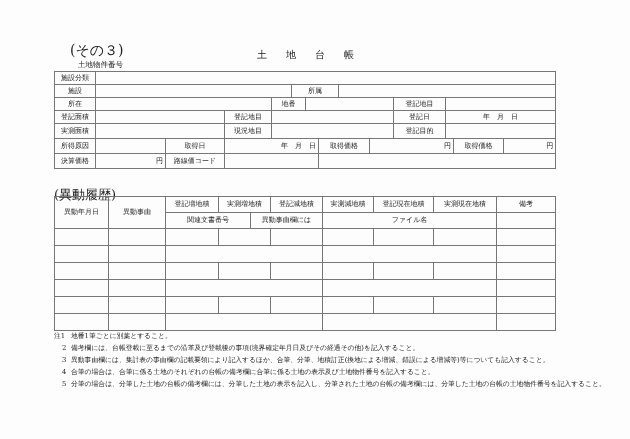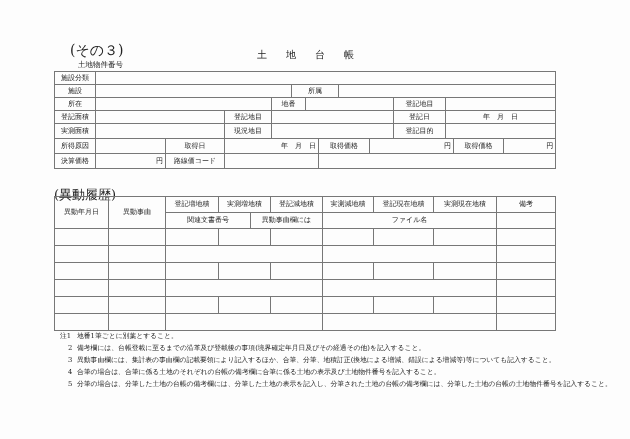--- a/index.html
+++ b/index.html
@@ -23,21 +23,21 @@
   .r { text-align:right; }
 
   #top { left:54px; top:71px; width:501px; }
   #top tr.h13 td { height:12px; }
   #top tr.h15 td { height:14px; line-height:14px; }
 
   #hist { left:54px; top:196px; width:501px; }
   #hist td { height:15px; line-height:15px; }
   #hist tr.sub td { height:16px; line-height:16px; }
 
-  .notes { left:60px; top:331px; width:560px; font-size:6.8px; line-height:10.5px; }
+  .notes { left:54px; top:331px; width:560px; font-size:6.8px; line-height:10.5px; }
   .note { position:relative; padding-left:17px; margin-bottom:1.5px; }
   .note .num { position:absolute; left:0; top:0; width:16px; text-align:left; }
   .note.first .num { left:0; }
   .note:not(.first) .num { left:8px; }
   .note:not(.first) { padding-left:17px; }
 </style>
 </head>
 <body>
 
 <div class="abs sono">(その３)</div>

